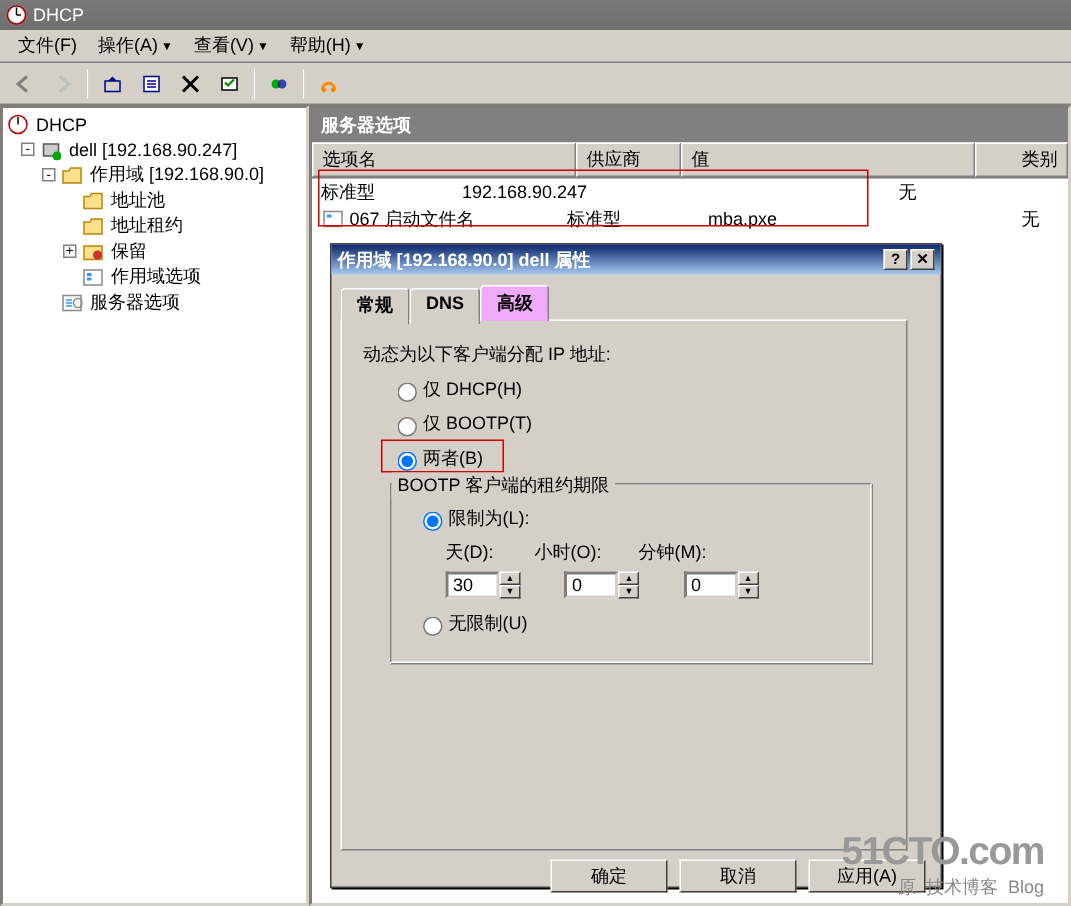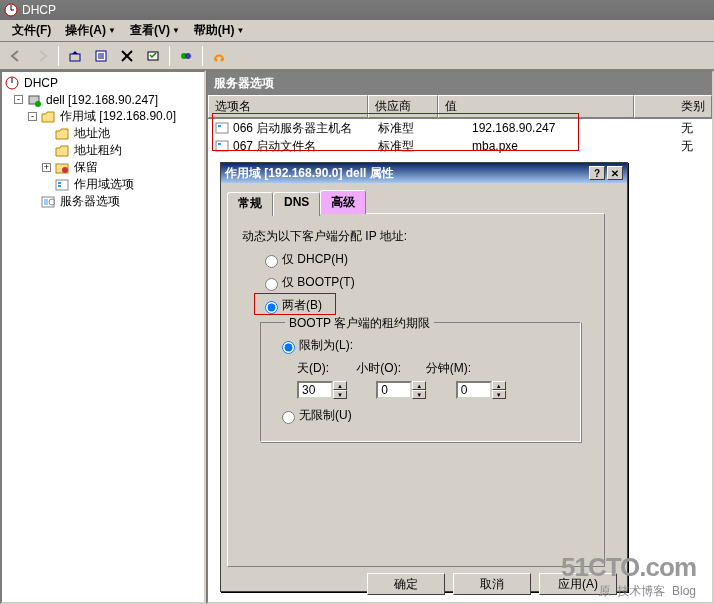--- a/index.html
+++ b/index.html
@@ -1,53 +1,53 @@
 <!DOCTYPE html>
 <html><head>
 <meta charset="utf-8">
 <style>
 * { box-sizing: border-box; font-family: "Tahoma", "SimSun", sans-serif; font-size: 12px; }
 body { margin: 0; background: #d4d0c8; width: 714px; height: 604px; overflow: hidden; position: relative; }
 .titlebar { background: linear-gradient(#7a7a7a,#6e6e6e); color: #fff; height: 20px; display: flex; align-items: center; padding: 0 4px; }
 .titlebar .ico { width: 14px; height: 14px; margin-right: 4px; }
-.menubar { background: #d4d0c8; height: 22px; display: flex; align-items: flex-start; border-bottom: 1px solid #808080; padding: 0 6px; gap: 2px; font-weight: bold; }
+.menubar { background: #d4d0c8; height: 22px; display: flex; align-items: flex-start; border-bottom: 1px solid #808080; padding: 0 6px; gap: 2px; }
 .menuitem { padding: 2px 6px; display: flex; align-items: center; }
 .menuitem .drop { font-size: 8px; margin-left: 2px; }
 .toolbar { background: #d4d0c8; height: 28px; display: flex; align-items: center; border-bottom: 1px solid #808080; padding: 0 4px; gap: 2px; }
 .tbtn { width: 24px; height: 24px; border: 1px solid #d4d0c8; display: flex; align-items: center; justify-content: center; }
 .sep { width: 1px; height: 20px; background: #808080; border-right: 1px solid #fff; margin: 0 2px; }
 .main { display: flex; height: 534px; }
 .tree { width: 206px; background: #fff; border: 2px inset #d4d0c8; padding: 2px; overflow: hidden; }
 .tree-row { display: flex; align-items: center; height: 17px; white-space: nowrap; }
 .tree-row .exp { width: 9px; height: 9px; border: 1px solid #808080; display: inline-flex; align-items: center; justify-content: center; font-size: 9px; line-height: 7px; margin-right: 3px; background: #fff; }
 .tico { width: 16px; height: 16px; margin-right: 3px; display: inline-flex; align-items: center; justify-content: center; }
 .right { flex: 1; border: 2px inset #d4d0c8; background: #fff; display: flex; flex-direction: column; }
 .panel-title { background: #808080; color: #fff; font-weight: bold; padding: 3px 6px; }
 .grid-head { display: flex; background: #d4d0c8; border-bottom: 1px solid #808080; }
 .gh { border: 1px solid; border-color: #fff #808080 #808080 #fff; padding: 2px 6px; }
-.gh1 { width: 160px; } .gh2 { width: 70px; } .gh3 { width: 196px; } .gh4 { flex: 1; text-align: right; }
+.gh1 { width: 176px; } .gh2 { width: 70px; } .gh3 { width: 196px; } .gh4 { flex: 1; text-align: right; }
 .grid-body { }
 .grid-row { display: flex; align-items: center; height: 18px; }
 .gc { padding: 1px 6px; }
 .gc1 { width: 164px; display: flex; align-items: center; } .gc2 { width: 94px; } .gc3 { width: 196px; } .gc4 { flex: 1; text-align: center; }
 .hilite-box { border: 1px solid #c00; position: absolute; pointer-events: none; }
 .dialog { position: absolute; left: 220px; top: 162px; width: 408px; height: 430px; background: #d4d0c8; border: 1px solid #404040; box-shadow: 1px 1px 0 #000; }
 .dlg-title { background: linear-gradient(#0a246a,#a6caf0); color: #fff; font-weight: bold; height: 20px; display: flex; align-items: center; padding: 0 4px; }
 .dlg-title .sp { flex: 1; }
 .dlg-title .wbtn { width: 16px; height: 14px; background: #d4d0c8; border: 1px solid; border-color: #fff #404040 #404040 #fff; font-size: 10px; display: flex; align-items: center; justify-content: center; margin-left: 2px; color:#000;}
 .tabs { display: flex; margin: 6px 6px 0 6px; position: relative; top: 1px; font-weight: bold; }
 .tab { border: 1px solid #808080; border-bottom: none; padding: 3px 10px; background: #d4d0c8; margin-right: 0px; border-top-left-radius: 3px; border-top-right-radius: 3px; }
 .tab.active { background: #f0abfc; position: relative; z-index: 2; border-color: #fff #808080 #d4d0c8 #fff; }
 .tab.inactive { border-color: #fff #808080 #808080 #fff; position: relative; top: 2px; padding: 2px 10px; }
 .tabbody { margin: 0 22px 6px 6px; border: 1px solid; border-color: #fff #808080 #808080 #fff; height: 354px; padding: 14px 14px; }
 .radio-row { display: flex; align-items: center; margin: 6px 0 6px 18px; }
 .radio-row input { margin-right: 4px; }
 .group { border: 1px solid #808080; border-top: 1px solid #fff; border-left: 1px solid #fff; margin: 8px 8px 8px 18px; padding: 8px 12px 12px 12px; position: relative; }
 .group:before { content: ""; position: absolute; inset: 0; border: 1px solid #808080; border-right: 1px solid #fff; border-bottom: 1px solid #fff; pointer-events: none; margin: -1px 0 0 -1px; }
-.group .legend { position: absolute; top: -8px; left: 24px; background: #d4d0c8; padding: 0 4px; }
+.group .legend { position: absolute; top: -8px; left: 0; background: #d4d0c8; padding: 0 4px; }
 .spin { width: 56px; display: inline-block; margin-right: 20px; }
 .spin input { width: 36px; height: 18px; border: 2px inset #d4d0c8; text-align: left; padding: 0 3px; }
 .spin .ud { display: inline-flex; flex-direction: column; vertical-align: top; }
 .spin .ud button { width: 14px; height: 9px; font-size: 6px; padding: 0; border: 1px solid; border-color: #fff #404040 #404040 #fff; background: #d4d0c8; line-height: 6px; }
 .dlg-buttons { display: flex; justify-content: flex-end; gap: 8px; padding: 0 10px 8px 0; }
 .dlg-buttons button { width: 78px; height: 22px; border: 1px solid; border-color: #fff #404040 #404040 #fff; background: #d4d0c8; }
 .watermark { position: absolute; right: 18px; bottom: 4px; text-align: right; color: #888; font-family: Arial; }
 .watermark .big { font-size: 26px; font-weight: bold; color: #999; letter-spacing: -1px; }
 .watermark .sm { font-size: 12px; }
 svg { display: block; }
@@ -221,29 +221,20 @@
   <div class="right">
     <div class="panel-title">服务器选项</div>
     <div class="grid-head">
       <div class="gh gh1">选项名</div>
       <div class="gh gh2">供应商</div>
       <div class="gh gh3">值</div>
       <div class="gh gh4">类别</div>
     </div>
     <div class="grid-body">
       <div class="grid-row">
-        <div class="gc gc1">
-            <span class="tico">
-              <svg width="14" height="12">
-                <rect x="1" y="1" width="12" height="10" fill="#fff" stroke="#888"></rect>
-                <rect x="3" y="3" width="3" height="2" fill="#39f"></rect>
-              </svg>
-            </span>
-            <span>066 启动服务器主机名</span>
-          </div>
         <div class="gc gc2">标准型</div>
         <div class="gc gc3">192.168.90.247</div>
         <div class="gc gc4">无</div>
       </div>
       <div class="grid-row">
         <div class="gc gc1">
             <span class="tico">
               <svg width="14" height="12">
                 <rect x="1" y="1" width="12" height="10" fill="#fff" stroke="#888"></rect>
                 <rect x="3" y="3" width="3" height="2" fill="#39f"></rect>

